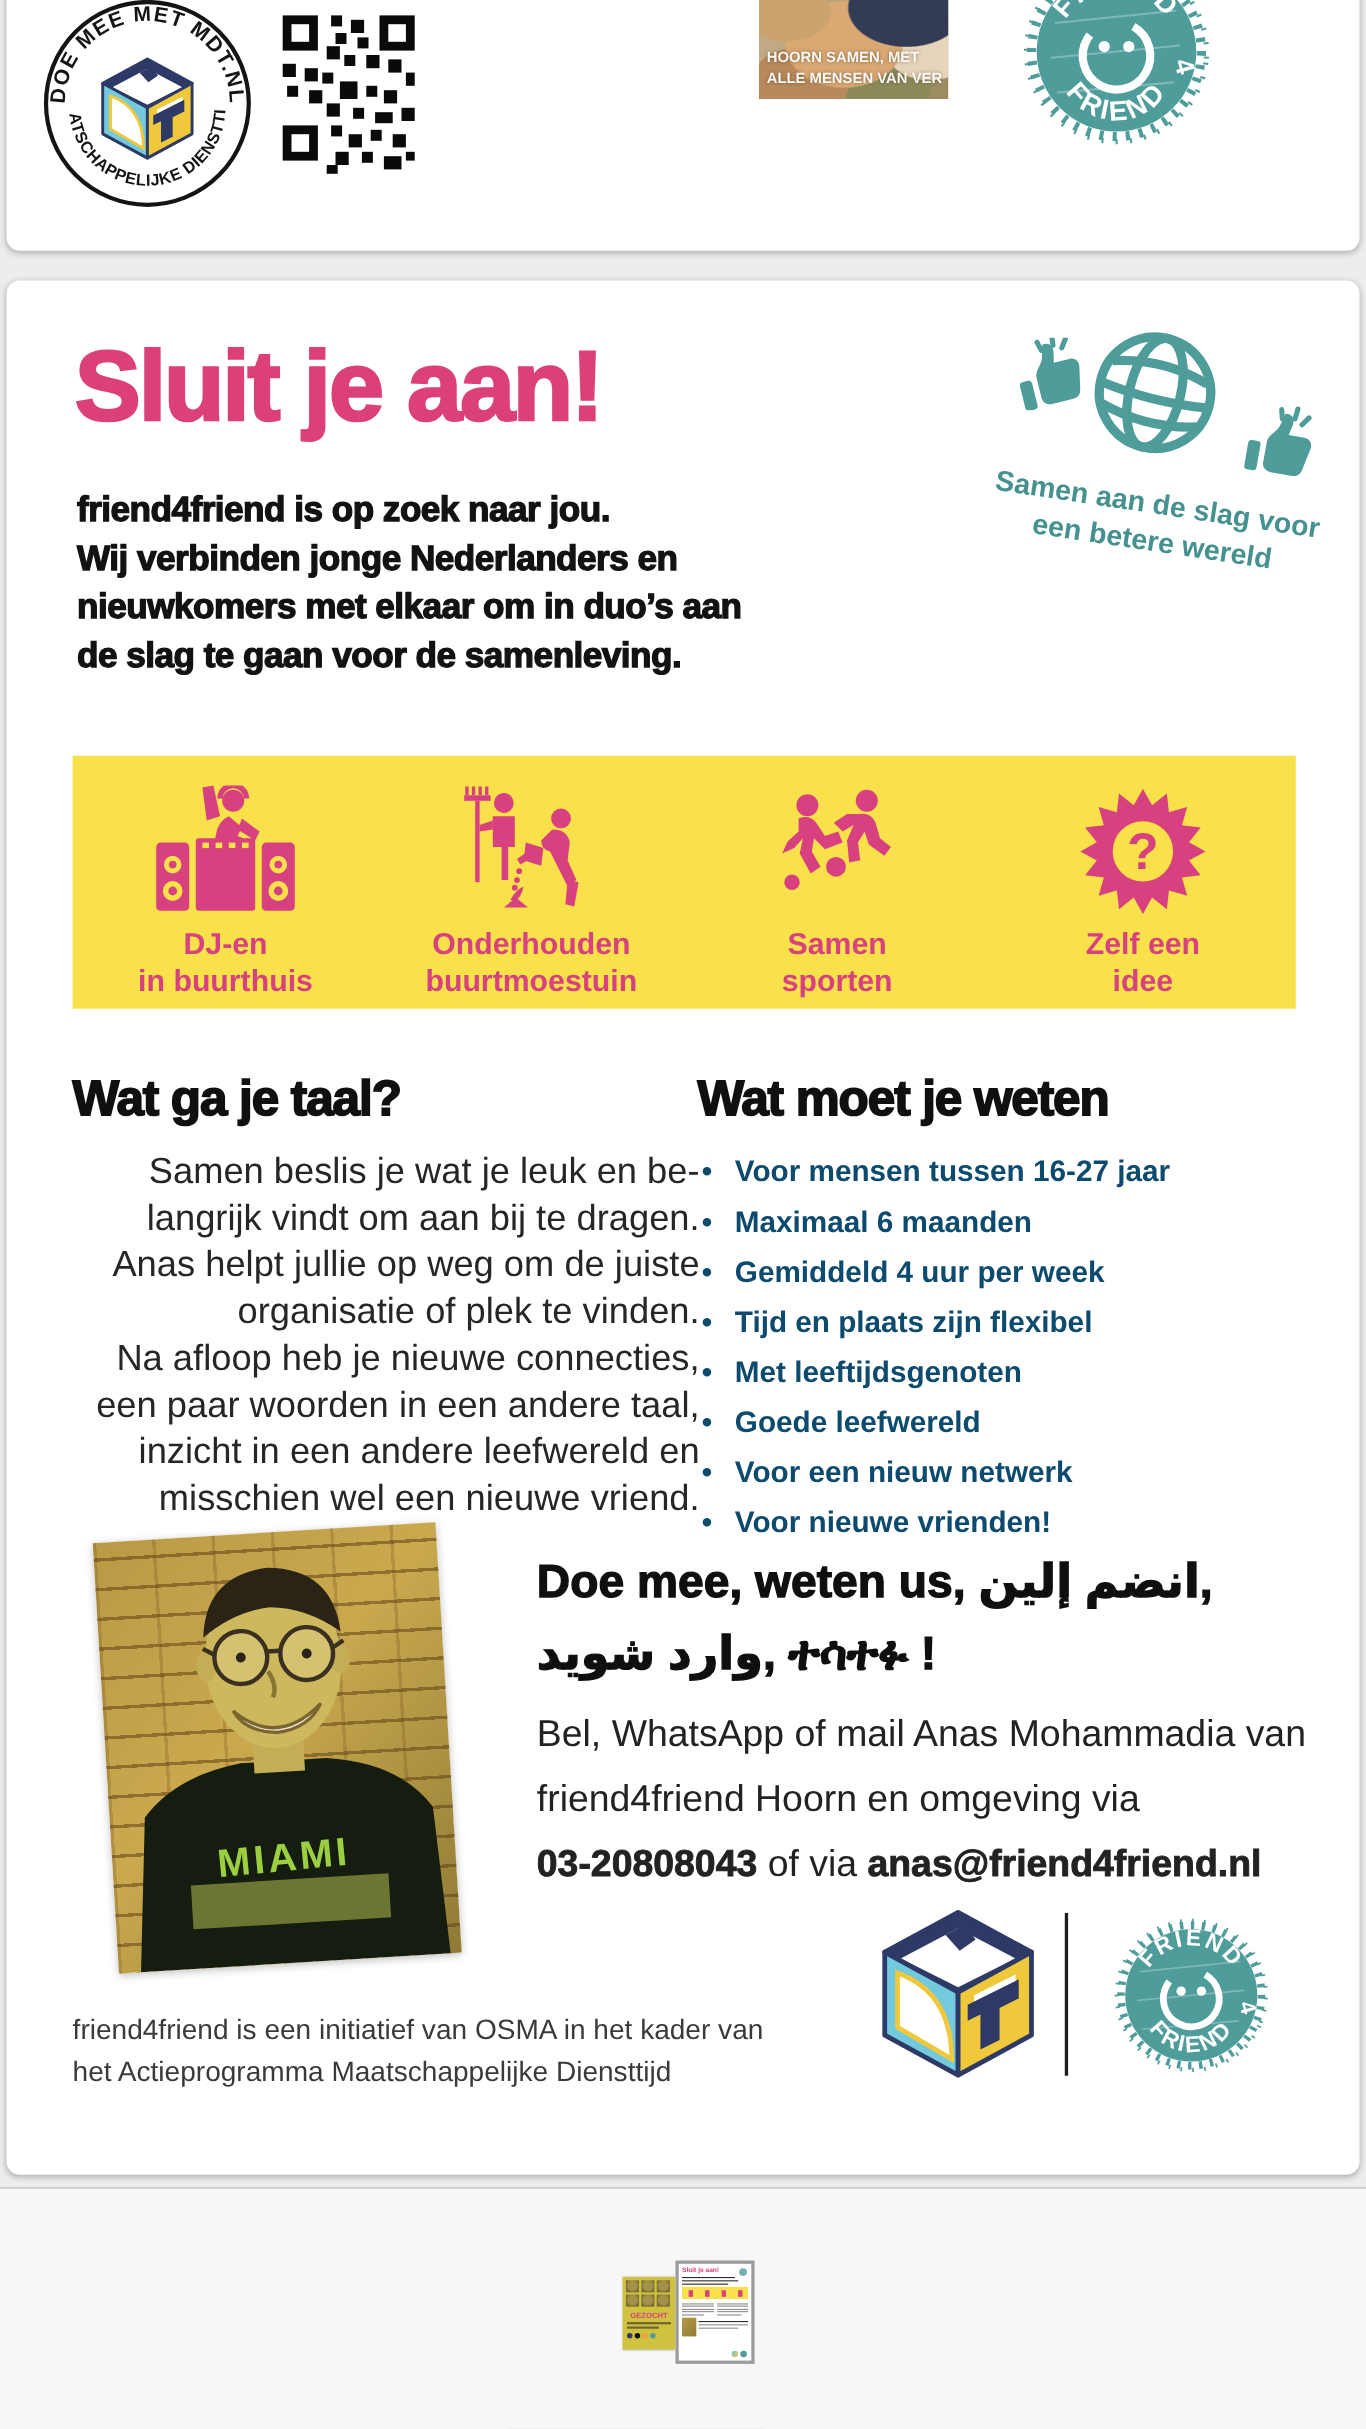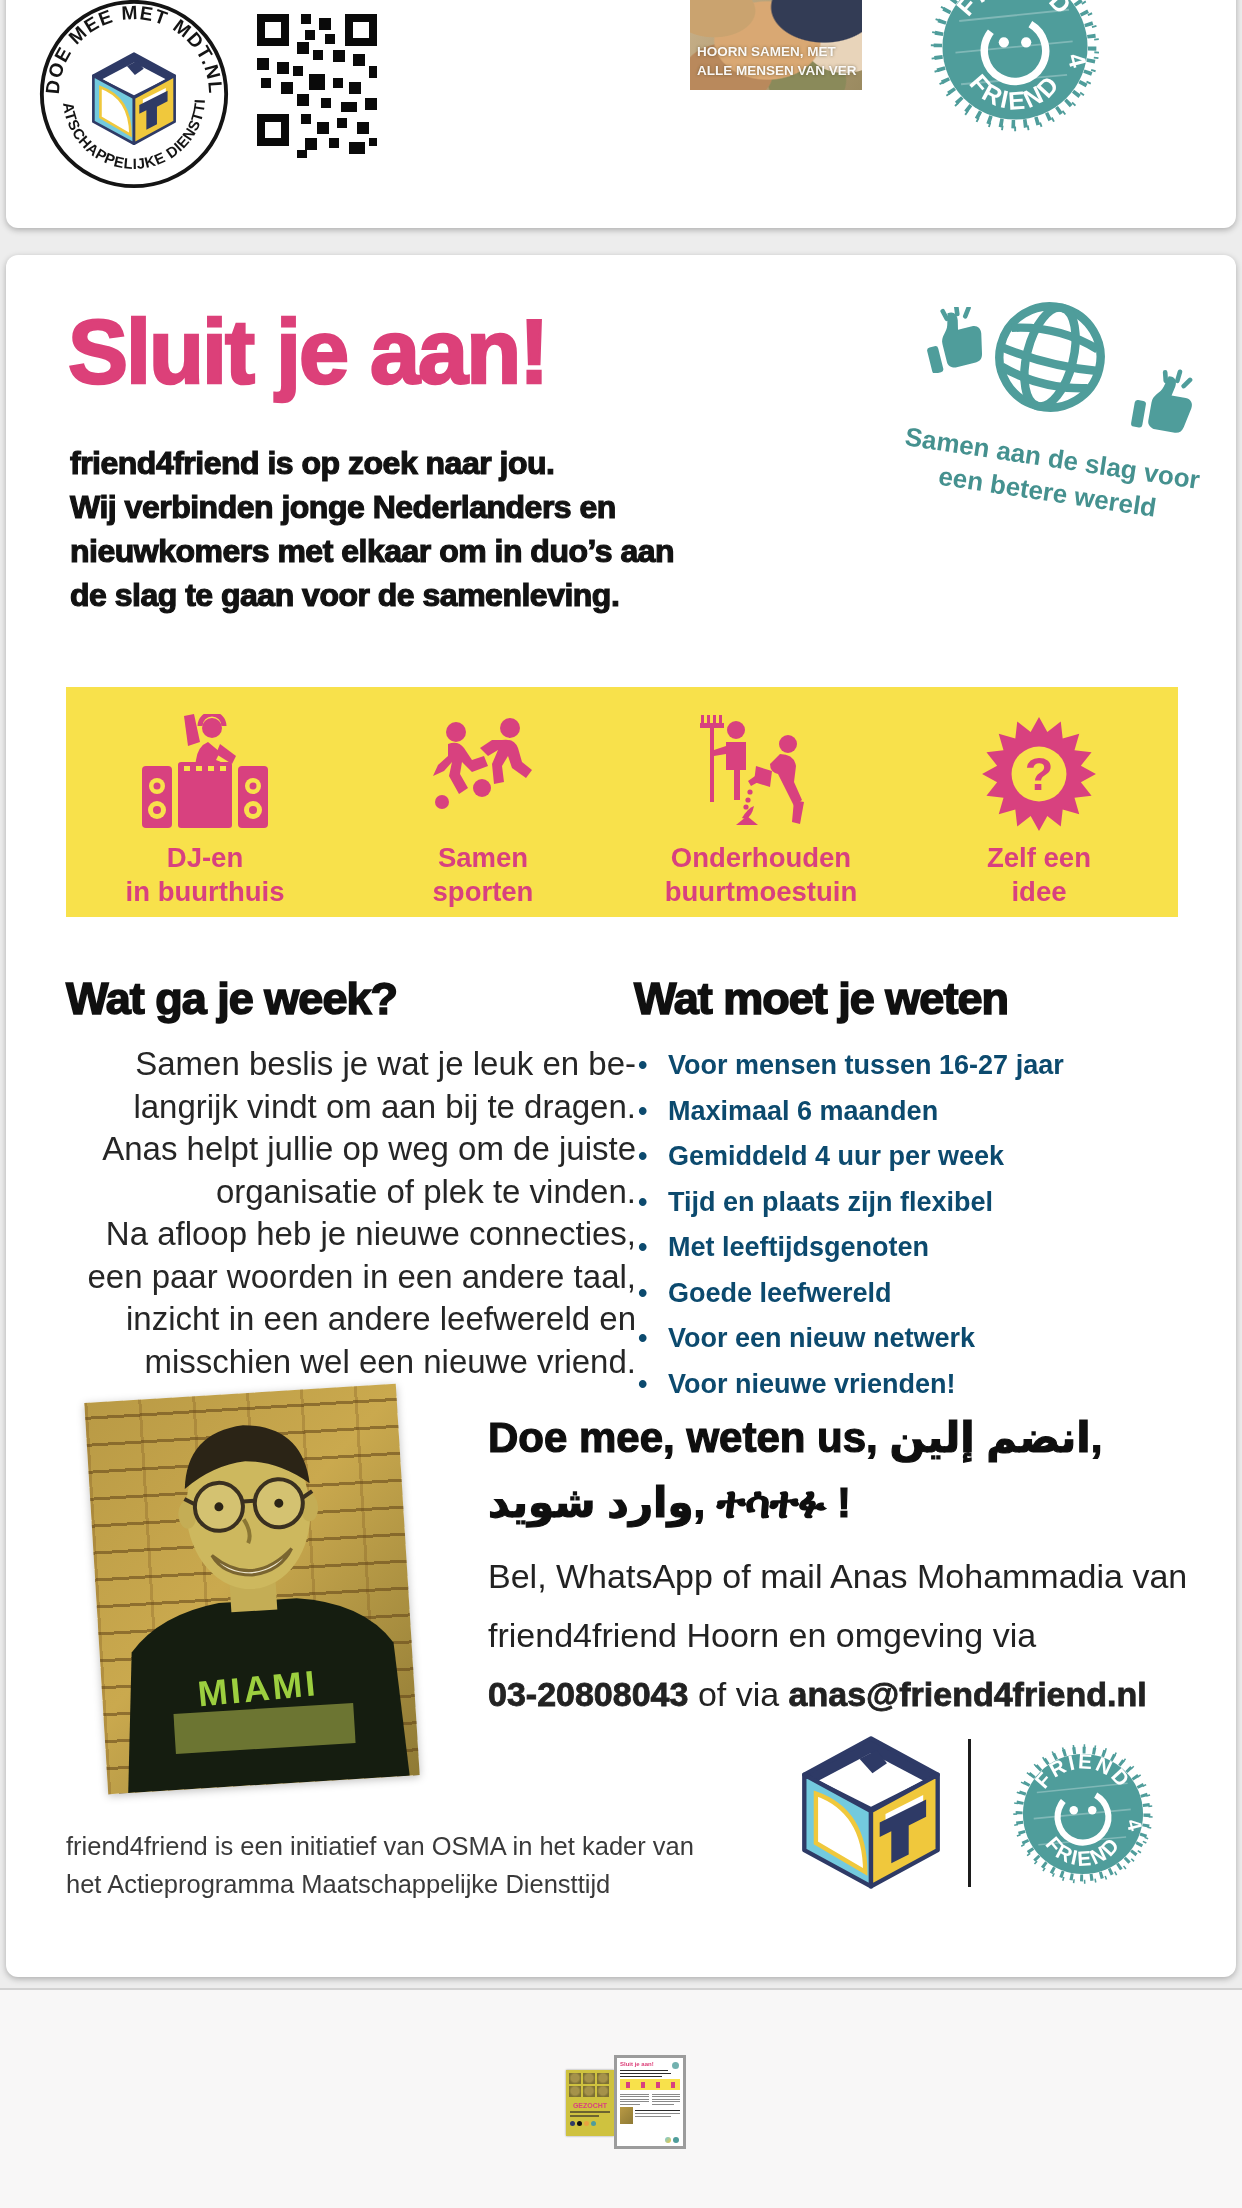--- a/index.html
+++ b/index.html
@@ -266,37 +266,20 @@
           </svg>
         </div>
         <div class="lbl pre">DJ-en
 in buurthuis</div>
       </div>
 
       <div class="activity">
         <div class="icon">
           <svg width="132" height="120" viewBox="0 0 130 120">
             <g fill="#d8417f">
-              <circle cx="38" cy="18" r="10"></circle>
-              <path d="M30 30 q10 -4 16 4 l8 12 12 -4 4 10 -16 6 -10 -10 -2 12 8 14 -9 6 -10 -18 3 -14 -8 9 -11 5 5 -11 10 -9 z"></path>
-              <circle cx="92" cy="14" r="10"></circle>
-              <path d="M84 26 q12 -2 16 8 l4 14 10 8 -6 8 -14 -10 -4 -12 -6 10 2 16 -10 2 -2 -20 6 -14 -10 6 -8 -8 12 -8 z"></path>
-              <circle cx="64" cy="74" r="9"></circle>
-              <circle cx="24" cy="88" r="7"></circle>
-            </g>
-          </svg>
-        </div>
-        <div class="lbl pre">Samen
-sporten</div>
-      </div>
-
-      <div class="activity">
-        <div class="icon">
-          <svg width="132" height="120" viewBox="0 0 130 120">
-            <g fill="#d8417f">
               <rect x="14" y="14" width="4" height="74"></rect>
               <rect x="4" y="9" width="24" height="5"></rect>
               <rect x="5" y="1" width="3" height="8"></rect>
                 <rect x="11" y="1" width="3" height="8"></rect>
               <rect x="17" y="1" width="3" height="8"></rect>
                 <rect x="23" y="1" width="3" height="8"></rect>
               <circle cx="40" cy="16" r="9"></circle>
               <path d="M30 28 h20 v28 h-6 v30 h-6 v-30 h-8 z"></path>
               <path d="M30 32 l-12 4 v6 l12 -2 z"></path>
               <circle cx="92" cy="30" r="9"></circle>
@@ -311,32 +294,49 @@
               <path d="M40 111 l22 0 -11 -9 z"></path>
             </g>
           </svg>
         </div>
         <div class="lbl pre">Onderhouden
 buurtmoestuin</div>
       </div>
 
       <div class="activity">
         <div class="icon">
+          <svg width="132" height="120" viewBox="0 0 130 120">
+            <g fill="#d8417f">
+              <circle cx="38" cy="18" r="10"></circle>
+              <path d="M30 30 q10 -4 16 4 l8 12 12 -4 4 10 -16 6 -10 -10 -2 12 8 14 -9 6 -10 -18 3 -14 -8 9 -11 5 5 -11 10 -9 z"></path>
+              <circle cx="92" cy="14" r="10"></circle>
+              <path d="M84 26 q12 -2 16 8 l4 14 10 8 -6 8 -14 -10 -4 -12 -6 10 2 16 -10 2 -2 -20 6 -14 -10 6 -8 -8 12 -8 z"></path>
+              <circle cx="64" cy="74" r="9"></circle>
+              <circle cx="24" cy="88" r="7"></circle>
+            </g>
+          </svg>
+        </div>
+        <div class="lbl pre">Samen
+sporten</div>
+      </div>
+
+      <div class="activity">
+        <div class="icon">
           <svg width="122" height="122" viewBox="0 0 120 120">
             <polygon fill="#d8417f" points="60,4 68.2,18.8 81.4,8.3 83.3,25.1 99.6,20.4 94.9,36.7 111.7,38.6 101.2,51.8 116,60 101.2,68.2 111.7,81.4 94.9,83.3 99.6,99.6 83.3,94.9 81.4,111.7 68.2,101.2 60,116 51.8,101.2 38.6,111.7 36.7,94.9 20.4,99.6 25.1,83.3 8.3,81.4 18.8,68.2 4,60 18.8,51.8 8.3,38.6 25.1,36.7 20.4,20.4 36.7,25.1 38.6,8.3 51.8,18.8"></polygon>
             <circle cx="60" cy="60" r="27" fill="#f8e14b"></circle>
             <text x="60" y="76" text-anchor="middle" font-size="46" font-weight="bold" fill="#d8417f">?</text>
           </svg>
         </div>
         <div class="lbl pre">Zelf een
 idee</div>
       </div>
     </div>
 
-    <div class="abs sec-head" style="left:60px">Wat ga je week?</div>
+    <div class="abs sec-head" style="left:60px">Wat ga je taal?</div>
     <div class="abs sec-head" style="left:628px">Wat moet je weten</div>
 
     <div class="abs body-copy pre">Samen beslis je wat je leuk en be-
 langrijk vindt om aan bij te dragen.
 Anas helpt jullie op weg om de juiste
 organisatie of plek te vinden.
 Na afloop heb je nieuwe connecties,
 een paar woorden in een andere taal,
 inzicht in een andere leefwereld en
 misschien wel een nieuwe vriend.</div>

